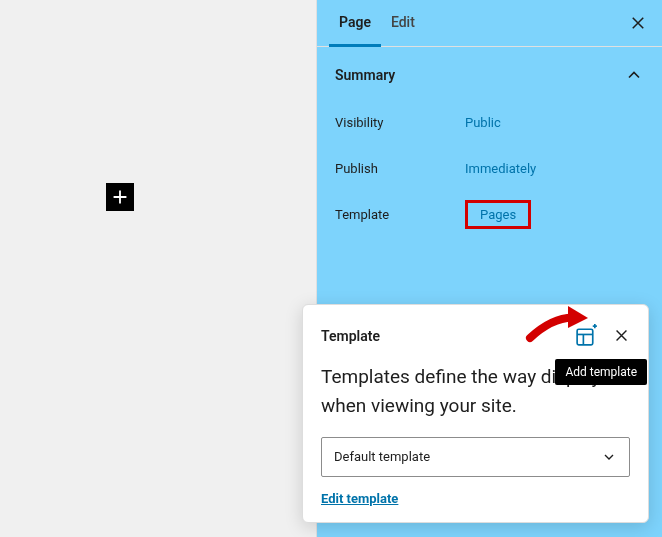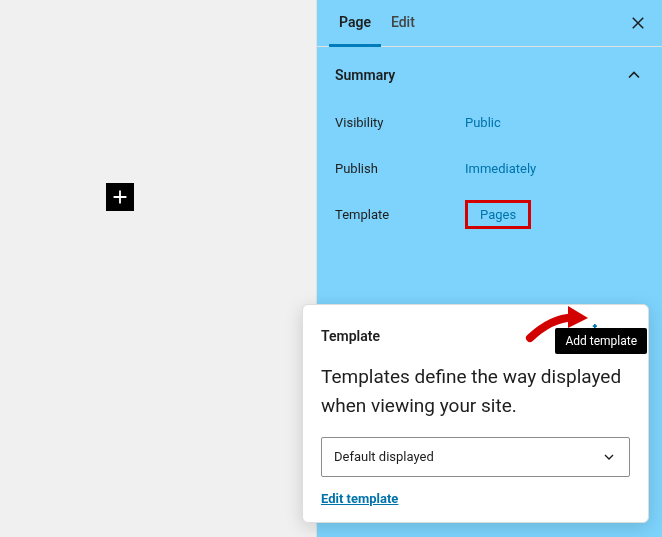--- a/index.html
+++ b/index.html
@@ -21,21 +21,21 @@
   .row-value { color: #0073aa; cursor: pointer; }
   .row-value.template-box { border: 3px solid #d30000; padding: 4px 12px; display: inline-block; color: #0073aa; }
   .popover { position: absolute; left: -15px; top: 304px; width: 347px; background: #fff; border: 1px solid #ddd; border-radius: 6px; box-shadow: 0 4px 18px rgba(0,0,0,0.15); padding: 18px 18px 16px; }
   .popover-head { display: flex; align-items: center; justify-content: space-between; margin-bottom: 14px; }
   .popover-head .t { font-size: 14px; font-weight: 600; }
   .popover-head .icons { display: flex; align-items: center; gap: 14px; }
   .icon-btn { cursor: pointer; display:flex; align-items:center; justify-content:center; }
   .popover-desc { font-size: 19px; line-height: 1.55; color: #1e1e1e; margin-bottom: 16px; }
   .select { width: 100%; height: 40px; border: 1px solid #8c8c8c; border-radius: 2px; display: flex; align-items: center; justify-content: space-between; padding: 0 12px; font-size: 13px; cursor: pointer; margin-bottom: 14px; }
   .edit-link { color: #0073aa; text-decoration: underline; font-size: 13px; cursor: pointer; font-weight: bold; }
-  .tooltip { position: absolute; top: 328px; right: 15px; background: #000; color: #fff; font-size: 12px; padding: 6px 10px; border-radius: 2px; white-space: nowrap; z-index: 5; }
+  .tooltip { position: absolute; top: 359px; right: 15px; background: #000; color: #fff; font-size: 12px; padding: 6px 10px; border-radius: 2px; white-space: nowrap; z-index: 5; }
   .arrow-annot { position: absolute; top: 298px; right: 68px; pointer-events: none; z-index: 4; }
 </style>
 </head>
 <body>
 
 <div class="canvas">
   <div class="add-block-btn">
     <svg viewBox="0 0 24 24">
         <path d="M11 5h2v14h-2z M5 11h14v2H5z" fill="#fff"></path>
       </svg>
@@ -96,21 +96,21 @@
         </span>
         <span class="icon-btn">
           <svg width="17" height="17" viewBox="0 0 24 24">
               <path d="M5 5 L19 19 M19 5 L5 19" stroke="#1e1e1e" stroke-width="2" fill="none"></path>
             </svg>
         </span>
       </div>
     </div>
     <div class="popover-desc">Templates define the way displayed when viewing your site.</div>
     <div class="select">
-      <span>Default displayed</span>
+      <span>Default template</span>
       <svg width="16" height="16" viewBox="0 0 24 24">
           <path d="M6 9 L12 15 L18 9" stroke="#1e1e1e" stroke-width="2" fill="none"></path>
         </svg>
     </div>
     <a class="edit-link">Edit template</a>
   </div>
 
   <div class="tooltip">Add template</div>
 
 </div>

